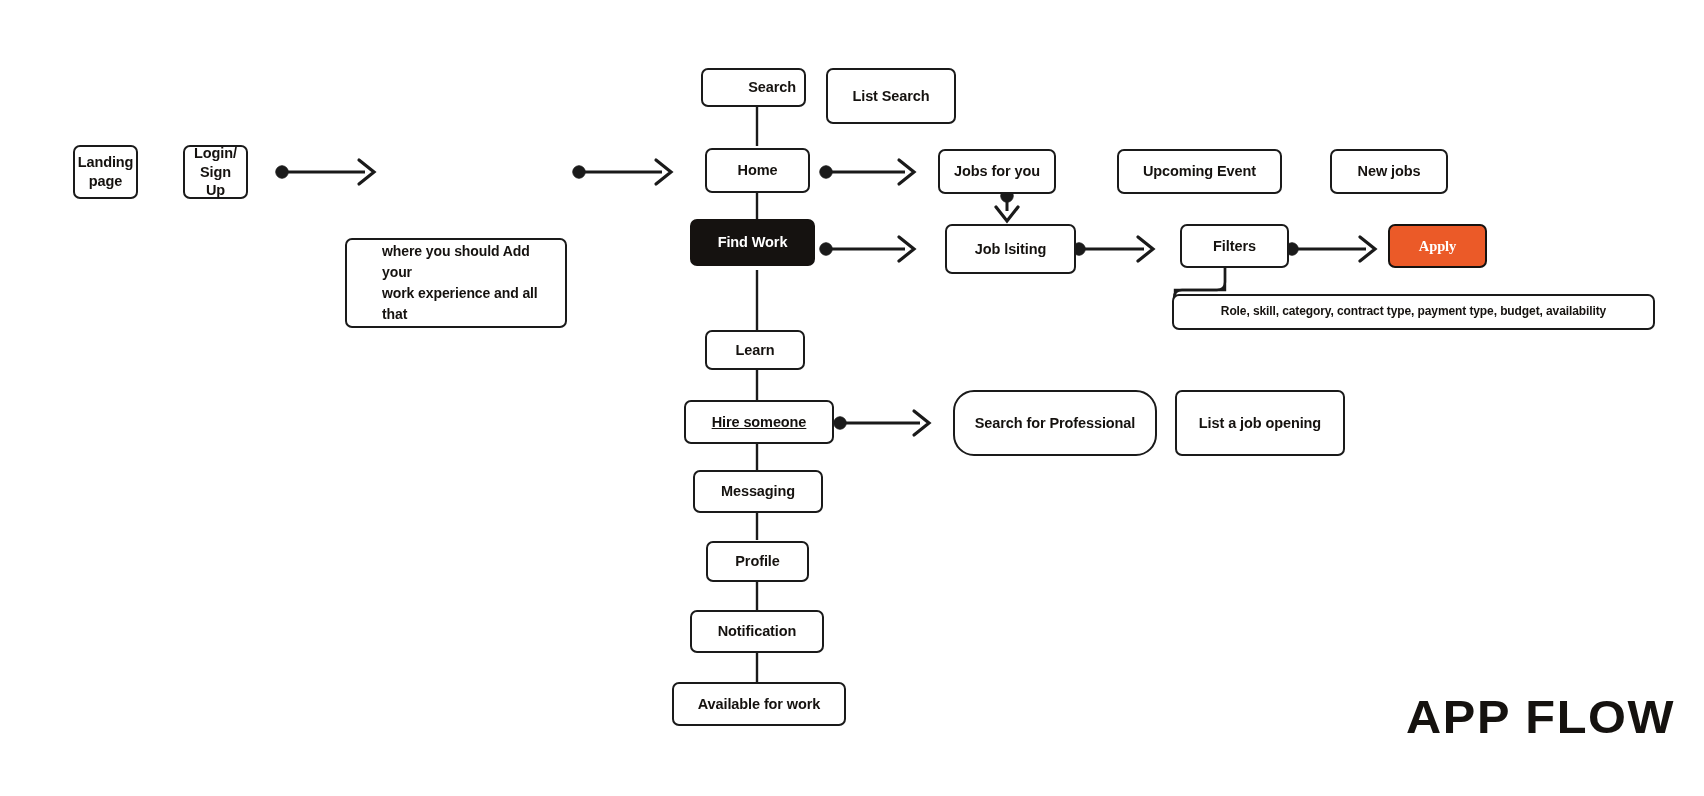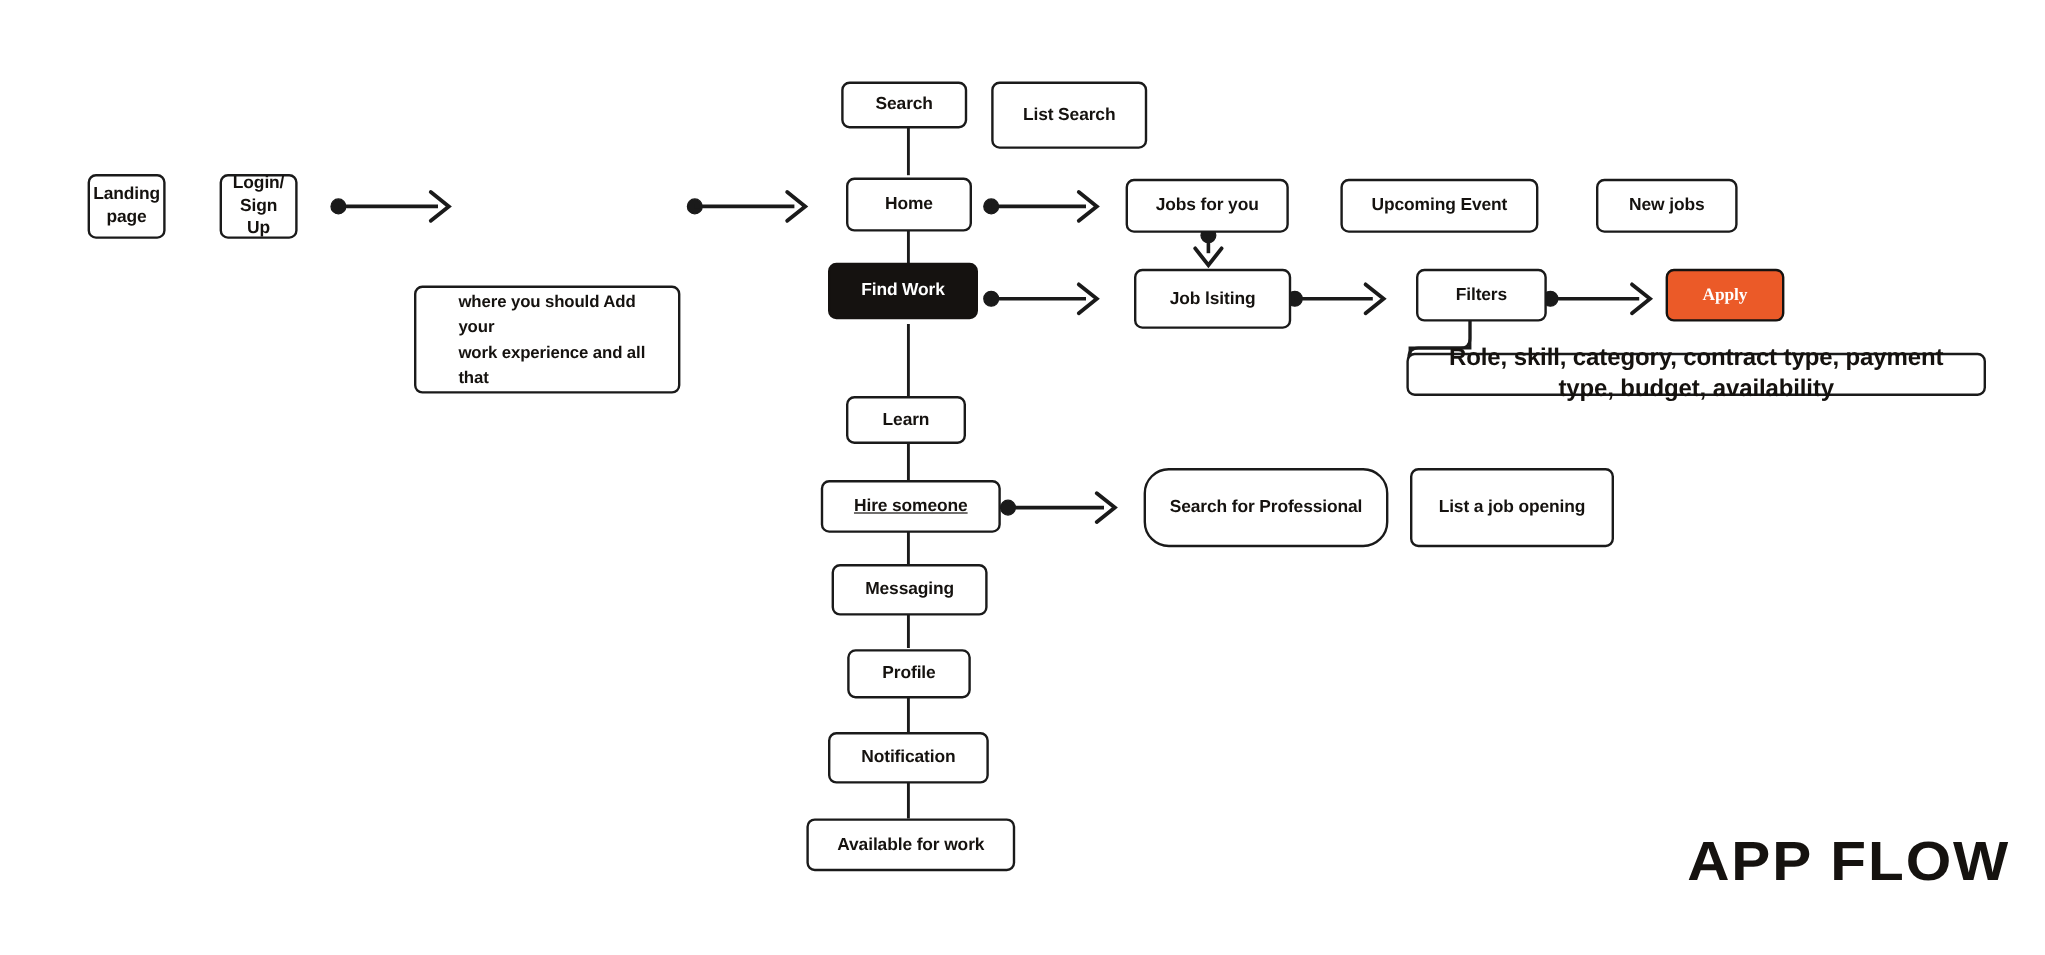--- a/index.html
+++ b/index.html
@@ -70,21 +70,21 @@
 
   .node.note {
     justify-content: flex-start;
     text-align: left;
     padding-left: 35px;
     font-size: 14px;
     line-height: 1.5;
   }
 
   .node.wide-note {
-    font-size: 20px;
+    font-size: 12px;
   }
 
   
   #app-flow-title {
     position: absolute;
     font-family: "Liberation Sans", sans-serif;
     font-weight: bold;
     font-size: 46px;
     letter-spacing: 1.5px;
     color: #15120f;
@@ -173,21 +173,21 @@
     <span style="white-space:pre-line;">Login/
 Sign Up</span>
   </div>
 
 
   <div class="node note" style="left:345px; top:238px; width:222px; height:90px;">
     <span style="white-space:pre-line;">where you should Add your
 work experience and all that</span>
   </div>
 
-  <div class="node" style="left:701px; top:68px; width:105px; height:39px;">
+  <div class="node" style="left:701px; top:68px; width:105px; height:39px;justify-content:flex-end;">
     <span>Search</span>
   </div>
 
   <div class="node" style="left:826px; top:68px; width:130px; height:56px;">
     <span>List Search</span>
   </div>
 
   <div class="node" style="left:705px; top:148px; width:105px; height:45px;justify-content:center;">
     <span>Home</span>
   </div>
@@ -213,21 +213,21 @@
   </div>
 
   <div class="node" style="left:690px; top:610px; width:134px; height:43px;">
     <span>Notification</span>
   </div>
 
   <div class="node" style="left:672px; top:682px; width:174px; height:44px;">
     <span>Available for work</span>
   </div>
 
-  <div class="node" style="left:938px; top:149px; width:136px; height:45px;">
+  <div class="node" style="left:938px; top:149px; width:118px; height:45px;">
     <span>Jobs for you</span>
   </div>
 
   <div class="node" style="left:1117px; top:149px; width:165px; height:45px;">
     <span>Upcoming Event</span>
   </div>
 
   <div class="node" style="left:1330px; top:149px; width:118px; height:45px;">
     <span>New jobs</span>
   </div>

